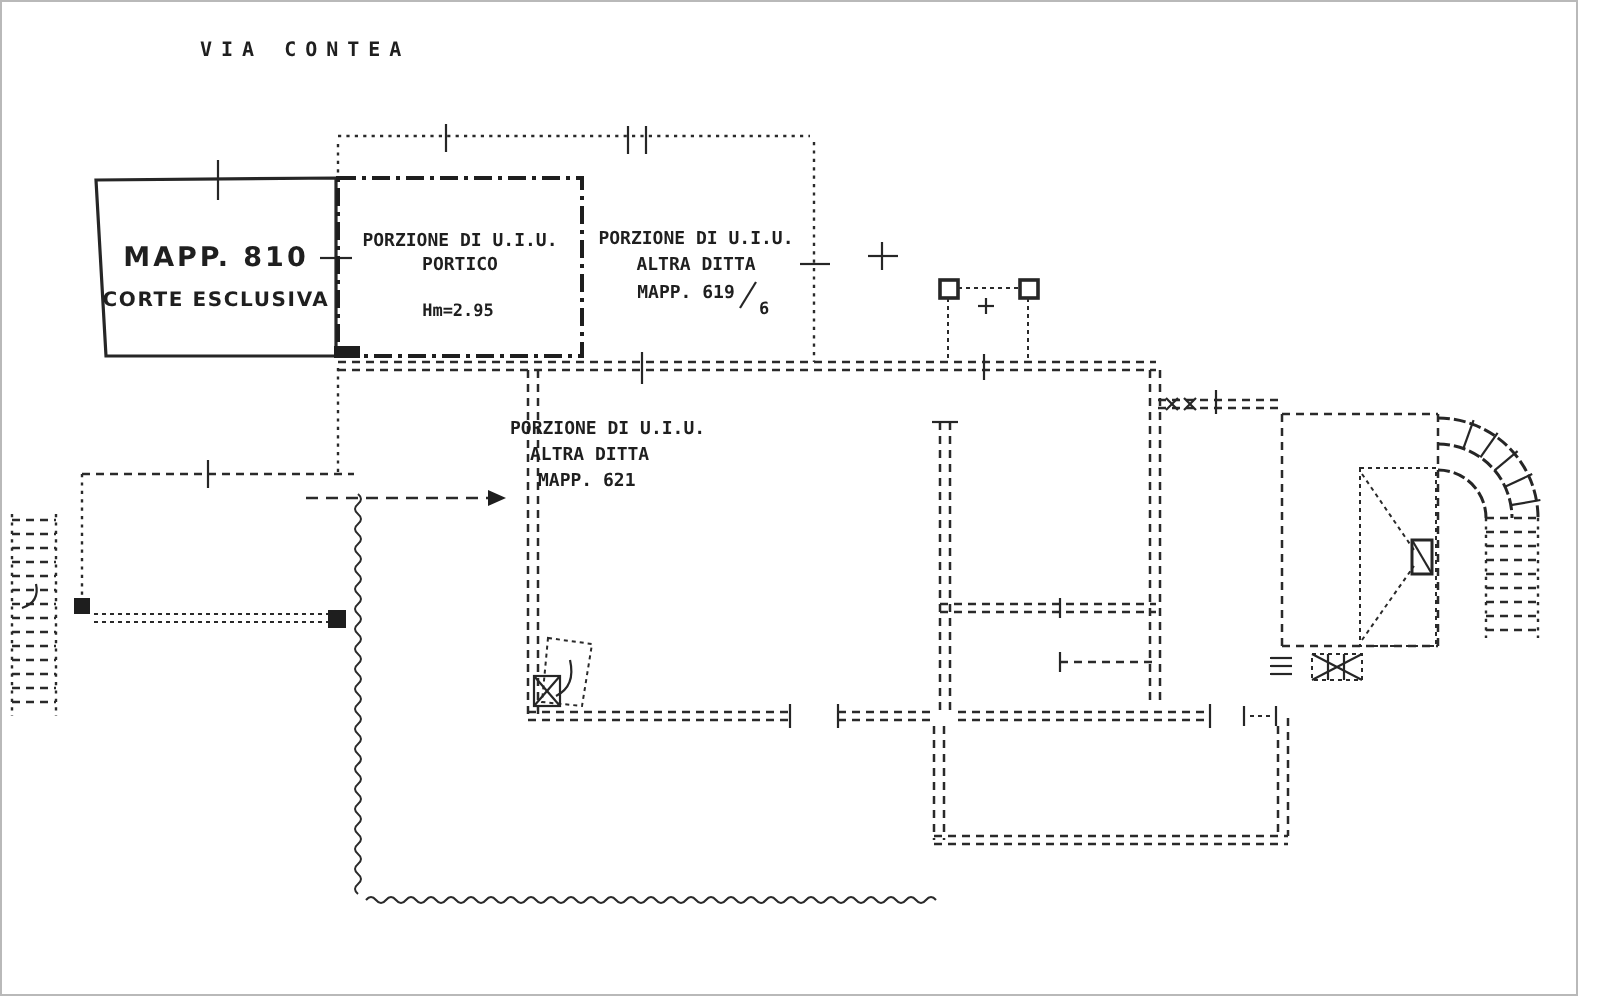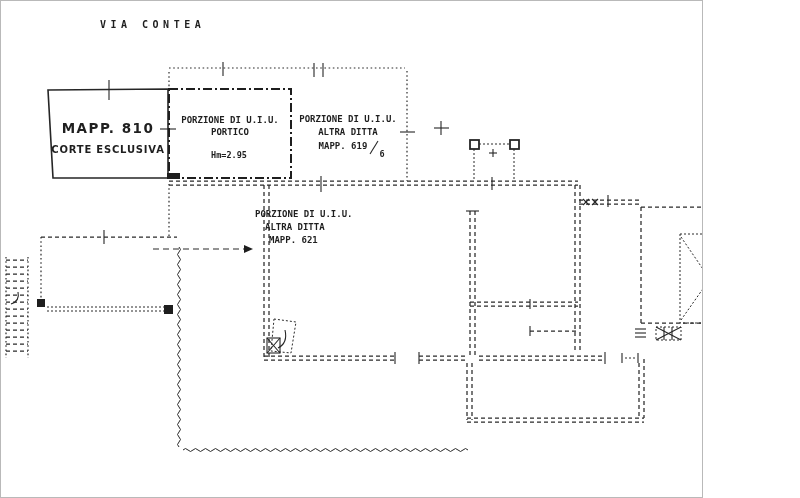--- a/index.html
+++ b/index.html
@@ -1,16 +1,16 @@
 <!DOCTYPE html>
 <html><head>
 <meta charset="utf-8">
 <style>
   html,body{margin:0;padding:0;background:#fff;}
-  .canvas{position:relative;width:703px;height:498px;background:#ffffff;
+  .canvas{position:relative;width:789px;height:498px;background:#ffffff;
           border:1px solid #b9b9b9;box-sizing:border-box;overflow:hidden;
           font-family:"DejaVu Sans Mono",monospace;padding-left:38px;}
   svg{position:absolute;left:0;top:0;}
 
   
   .s-solid{stroke:#262626;stroke-width:1.6;fill:none;}
   .s-tick{stroke:#262626;stroke-width:1.1;fill:none;}
   .s-dash{stroke:#2a2a2a;stroke-width:1.25;fill:none;stroke-dasharray:4 3;}
   .s-dot{stroke:#2a2a2a;stroke-width:1.2;fill:none;stroke-dasharray:1.6 2.6;}
   .s-dashdot{stroke:#1e1e1e;stroke-width:2;fill:none;stroke-dasharray:9 3 2 3;}

